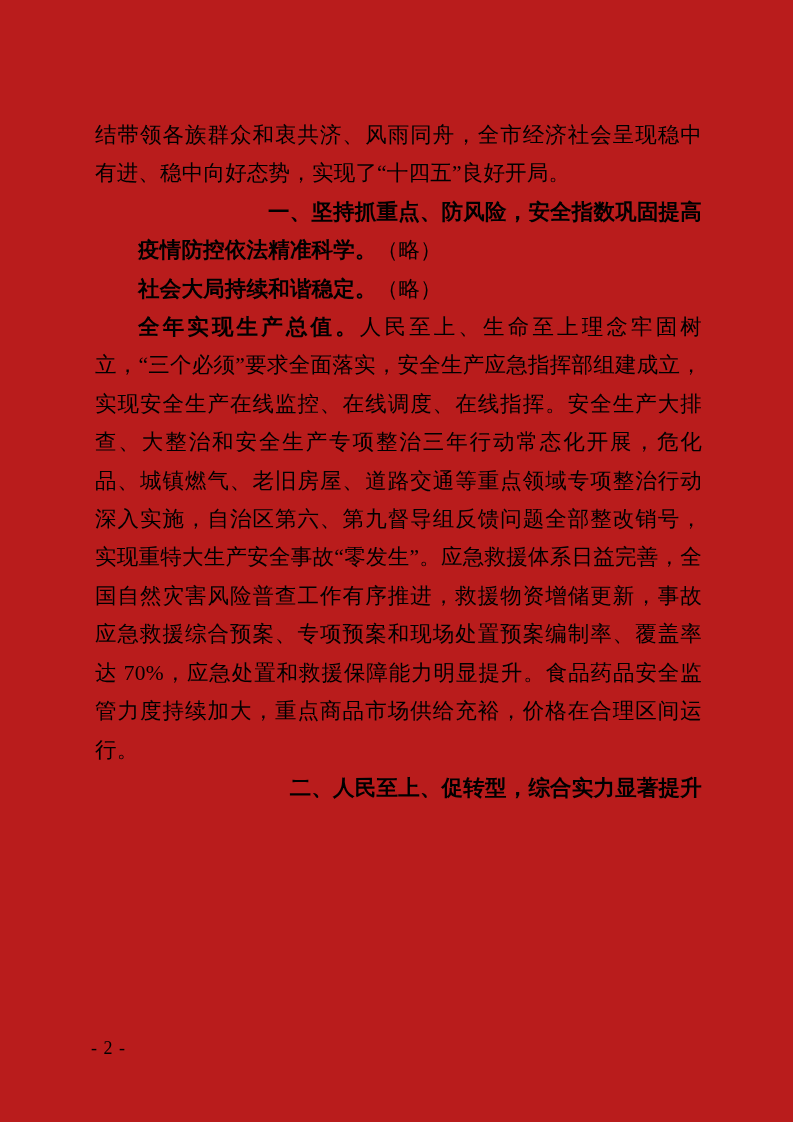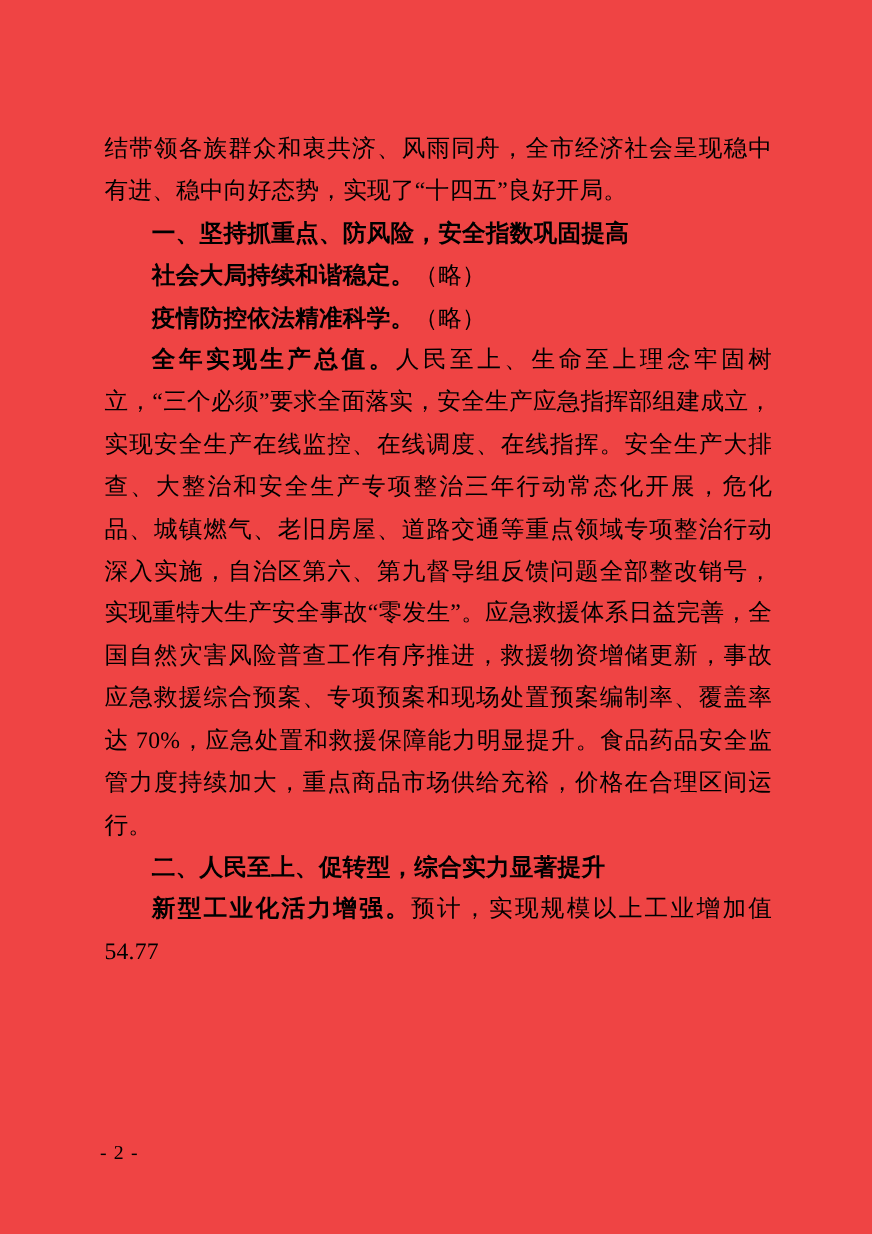--- a/index.html
+++ b/index.html
@@ -4,21 +4,21 @@
 <style>
   html, body {
     margin: 0;
     padding: 0;
     background: #ffffff;
   }
   .page {
     position: relative;
     width: 793px;
     height: 1122px;
-    background: #ef4444;
+    background: #b91c1c;
     overflow: hidden;
     color: #000000;
   }
   .doc-body {
     position: absolute;
     left: 95px;
     top: 116px;
     width: 607px;
   }
   .para {
@@ -29,21 +29,21 @@
     text-align: justify;
     color: #000000;
     letter-spacing: 0.2px;
   }
   .para.indent {
     text-indent: 43px;
   }
   .para.heading {
     font-family: "Liberation Sans", "DejaVu Sans", sans-serif;
     font-weight: bold;
-    text-align: left;
+    text-align: right;
   }
   .seg.bold {
     font-weight: bold;
   }
   .page-footer {
     position: absolute;
     left: 91px;
     top: 1036px;
     font-family: "Liberation Serif", "DejaVu Serif", serif;
     font-size: 18px;
@@ -52,20 +52,19 @@
     letter-spacing: 1px;
   }
 </style>
 </head>
 <body>
 
 <div class="page">
   <div class="doc-body">
       <p class="para body"><span class="seg">结带领各族群众和衷共济、风雨同舟，全市经济社会呈现稳中有进、稳中向好态势，实现了“十四五”良好开局。</span></p>
       <p class="para heading indent"><span class="seg bold">一、坚持抓重点、防风险，安全指数巩固提高</span></p>
+      <p class="para body indent"><span class="seg bold">疫情防控依法精准科学。</span><span class="seg">（略）</span></p>
       <p class="para body indent"><span class="seg bold">社会大局持续和谐稳定。</span><span class="seg">（略）</span></p>
-      <p class="para body indent"><span class="seg bold">疫情防控依法精准科学。</span><span class="seg">（略）</span></p>
       <p class="para body indent"><span class="seg bold">全年实现生产总值。</span><span class="seg">人民至上、生命至上理念牢固树立，“三个必须”要求全面落实，安全生产应急指挥部组建成立，实现安全生产在线监控、在线调度、在线指挥。安全生产大排查、大整治和安全生产专项整治三年行动常态化开展，危化品、城镇燃气、老旧房屋、道路交通等重点领域专项整治行动深入实施，自治区第六、第九督导组反馈问题全部整改销号，实现重特大生产安全事故“零发生”。应急救援体系日益完善，全国自然灾害风险普查工作有序推进，救援物资增储更新，事故应急救援综合预案、专项预案和现场处置预案编制率、覆盖率达 70%，应急处置和救援保障能力明显提升。食品药品安全监管力度持续加大，重点商品市场供给充裕，价格在合理区间运行。</span></p>
       <p class="para heading indent"><span class="seg bold">二、人民至上、促转型，综合实力显著提升</span></p>
-      <p class="para body indent"><span class="seg bold">新型工业化活力增强。</span><span class="seg">预计，实现规模以上工业增加值 54.77</span></p>
     </div>
   <div class="page-footer">- 2 -</div>
 </div>
 
 </body></html>

